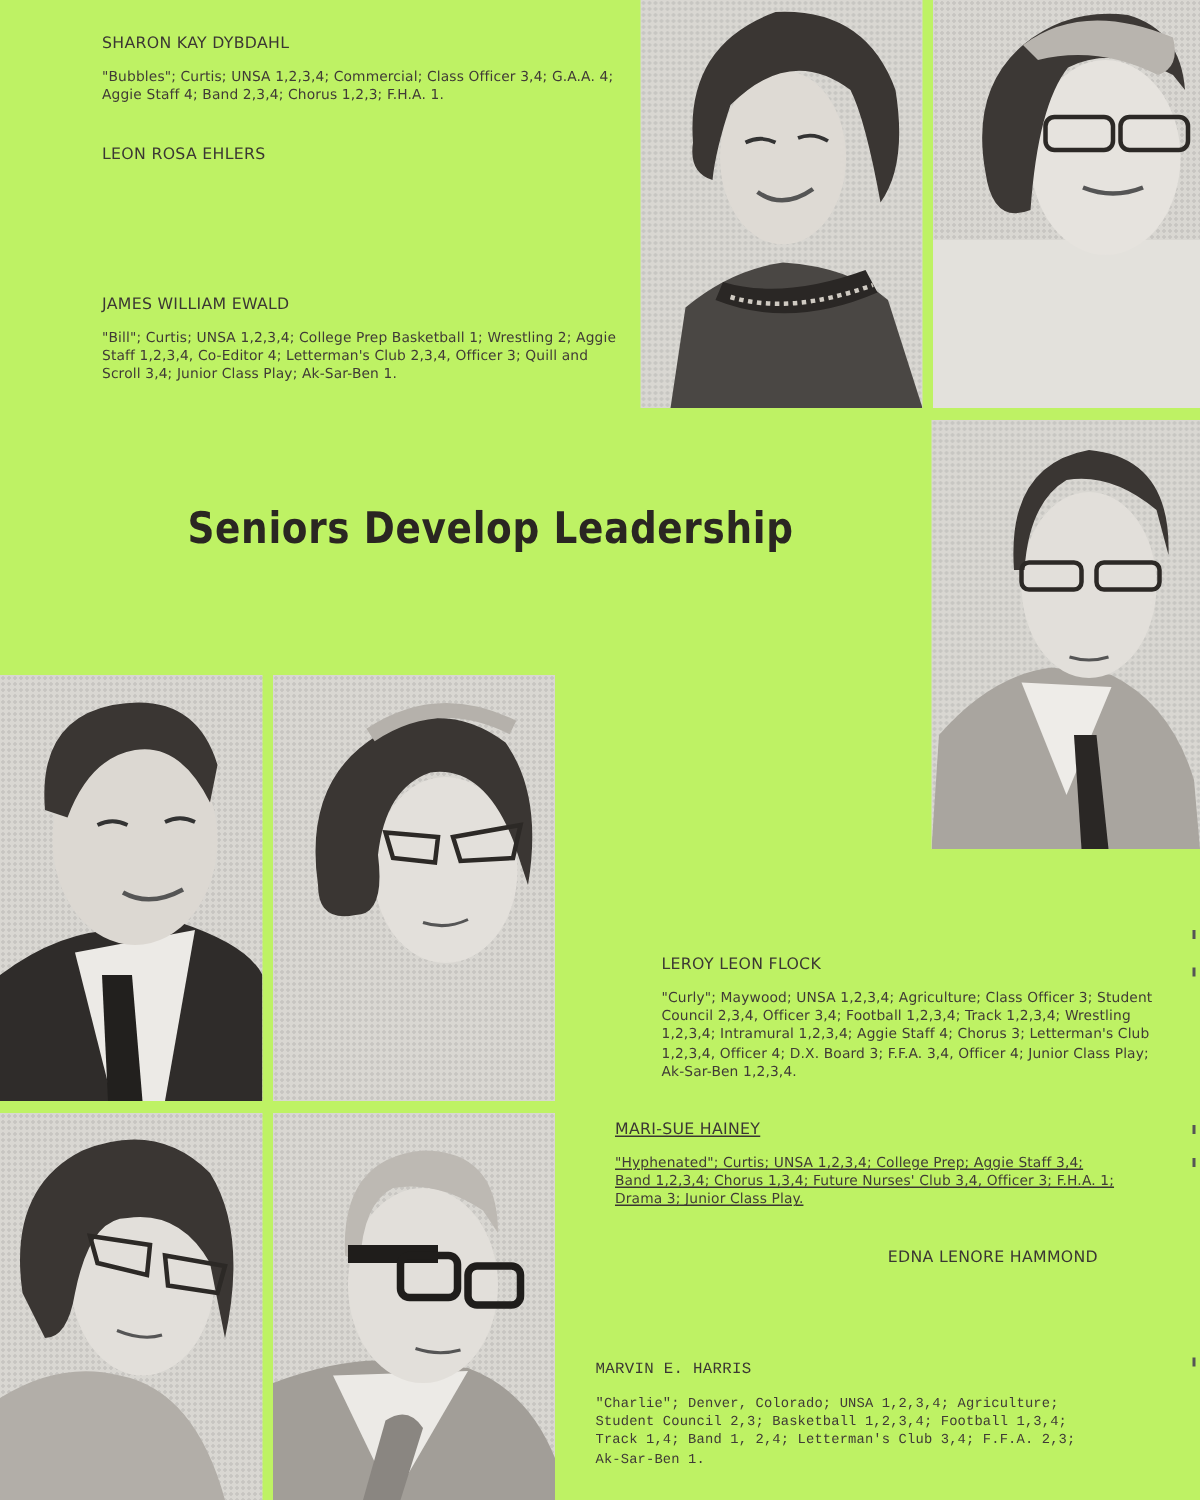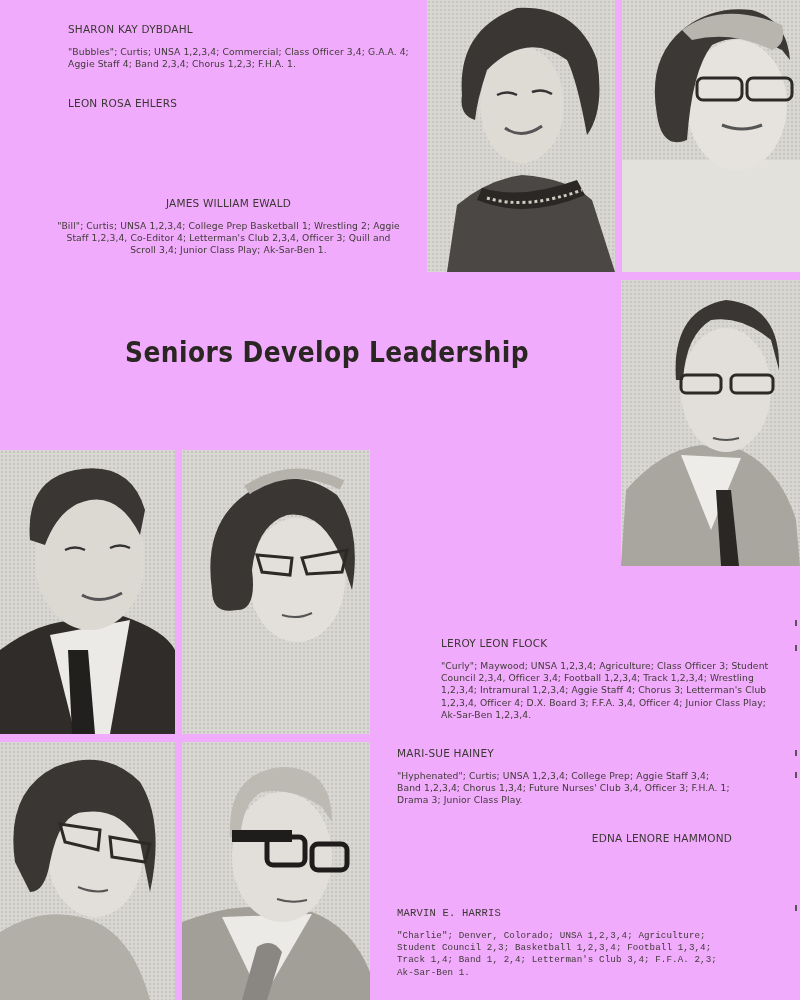--- a/index.html
+++ b/index.html
@@ -2,21 +2,21 @@
 <html><head>
 <meta charset="utf-8">
 <style>
   html, body { margin: 0; padding: 0; }
   body {
     width: 800px; height: 1000px; overflow: hidden; position: relative;
     background: #f7f5ee;
     font-family: "DejaVu Sans", sans-serif;
     color: #3a3632;
   }
-  .page { position: absolute; inset: 0; background: #f0abfc; }
+  .page { position: absolute; inset: 0; background: #bef264; }
 
   
   .bio { position: absolute; }
   .bio .name {
     font-size: 10.5px; letter-spacing: 0.2px; color: #3b3733;
     margin: 0 0 11px 0; font-weight: normal;
   }
   .bio .details {
     font-size: 9.2px; line-height: 12.2px; color: #403b36;
     margin: 0; letter-spacing: 0.1px;
@@ -52,21 +52,21 @@
 
   <div class="bio" style="left:68px; top:23px; width:345px;">
     <p class="name">SHARON KAY DYBDAHL</p>
     <p class="details">"Bubbles"; Curtis; UNSA 1,2,3,4; Commercial; Class Officer 3,4; G.A.A. 4; Aggie Staff 4; Band 2,3,4; Chorus 1,2,3; F.H.A. 1.</p>
   </div>
 
   <div class="bio" style="left:68px; top:97px; width:345px;">
     <p class="name">LEON ROSA EHLERS</p>
   </div>
 
-  <div class="bio" style="left:56px; top:197px; width:345px;text-align:center;">
+  <div class="bio" style="left:68px; top:197px; width:345px;">
     <p class="name">JAMES WILLIAM EWALD</p>
     <p class="details">"Bill"; Curtis; UNSA 1,2,3,4; College Prep Basketball 1; Wrestling 2; Aggie Staff 1,2,3,4, Co-Editor 4; Letterman's Club 2,3,4, Officer 3; Quill and Scroll 3,4; Junior Class Play; Ak-Sar-Ben 1.</p>
   </div>
 
   <div class="headline">Seniors Develop Leadership</div>
 
   <div class="photo" style="left:427px; top:0; width:188px; height:272px;">
     <svg viewBox="0 0 188 272" preserveAspectRatio="none">
       <path d="M20 272 L30 205 Q60 180 95 175 Q140 178 165 200 L188 272 Z" fill="#4a4744"></path>
       <path d="M55 188 Q95 200 150 180 L158 195 Q100 220 50 200 Z" fill="#2a2725"></path>
@@ -149,21 +149,21 @@
       <rect x="130" y="102" width="35" height="26" rx="6" fill="none" stroke="#1f1d1b" stroke-width="5"></rect>
       <path d="M95 157 Q110 162 125 158" stroke="#555" stroke-width="2" fill="none"></path>
     </svg>
   </div>
 
   <div class="bio" style="left:397px; top:637px; width:335px;margin-left:44px;">
     <p class="name">LEROY LEON FLOCK</p>
     <p class="details">"Curly"; Maywood; UNSA 1,2,3,4; Agriculture; Class Officer 3; Student Council 2,3,4, Officer 3,4; Football 1,2,3,4; Track 1,2,3,4; Wrestling 1,2,3,4; Intramural 1,2,3,4; Aggie Staff 4; Chorus 3; Letterman's Club 1,2,3,4, Officer 4; D.X. Board 3; F.F.A. 3,4, Officer 4; Junior Class Play; Ak-Sar-Ben 1,2,3,4.</p>
   </div>
 
-  <div class="bio" style="left:397px; top:747px; width:335px;">
+  <div class="bio" style="left:410px; top:747px; width:335px;text-decoration:underline;">
     <p class="name">MARI-SUE HAINEY</p>
     <p class="details">"Hyphenated"; Curtis; UNSA 1,2,3,4; College Prep; Aggie Staff 3,4; Band 1,2,3,4; Chorus 1,3,4; Future Nurses' Club 3,4, Officer 3; F.H.A. 1; Drama 3; Junior Class Play.</p>
   </div>
 
   <div class="bio" style="left:397px; top:832px; width:335px;text-align:right;">
     <p class="name">EDNA LENORE HAMMOND</p>
   </div>
 
   <div class="bio" style="left:397px; top:907px; width:335px;font-family:Liberation Mono, monospace;">
     <p class="name">MARVIN E. HARRIS</p>

